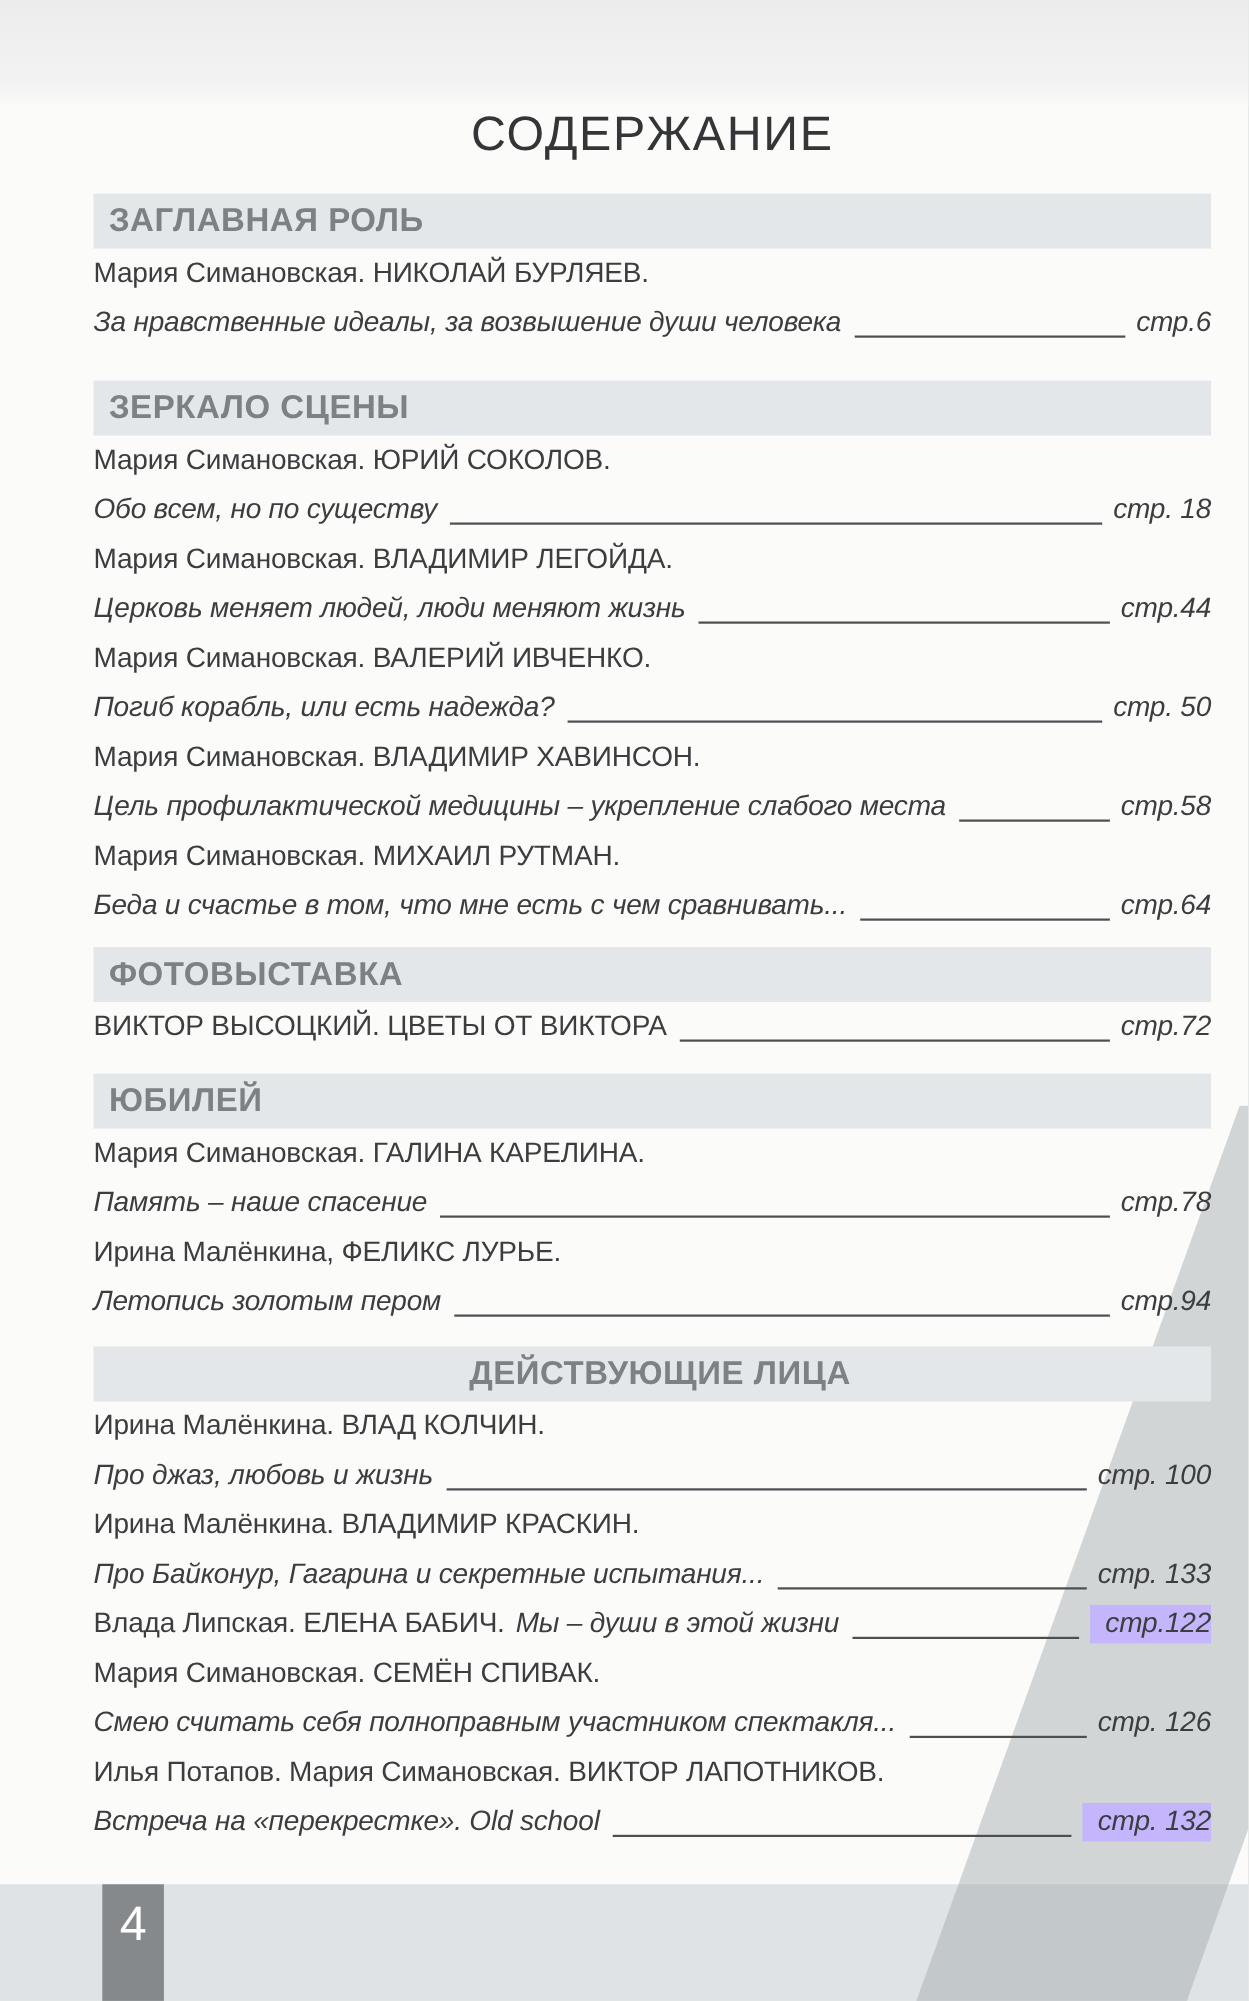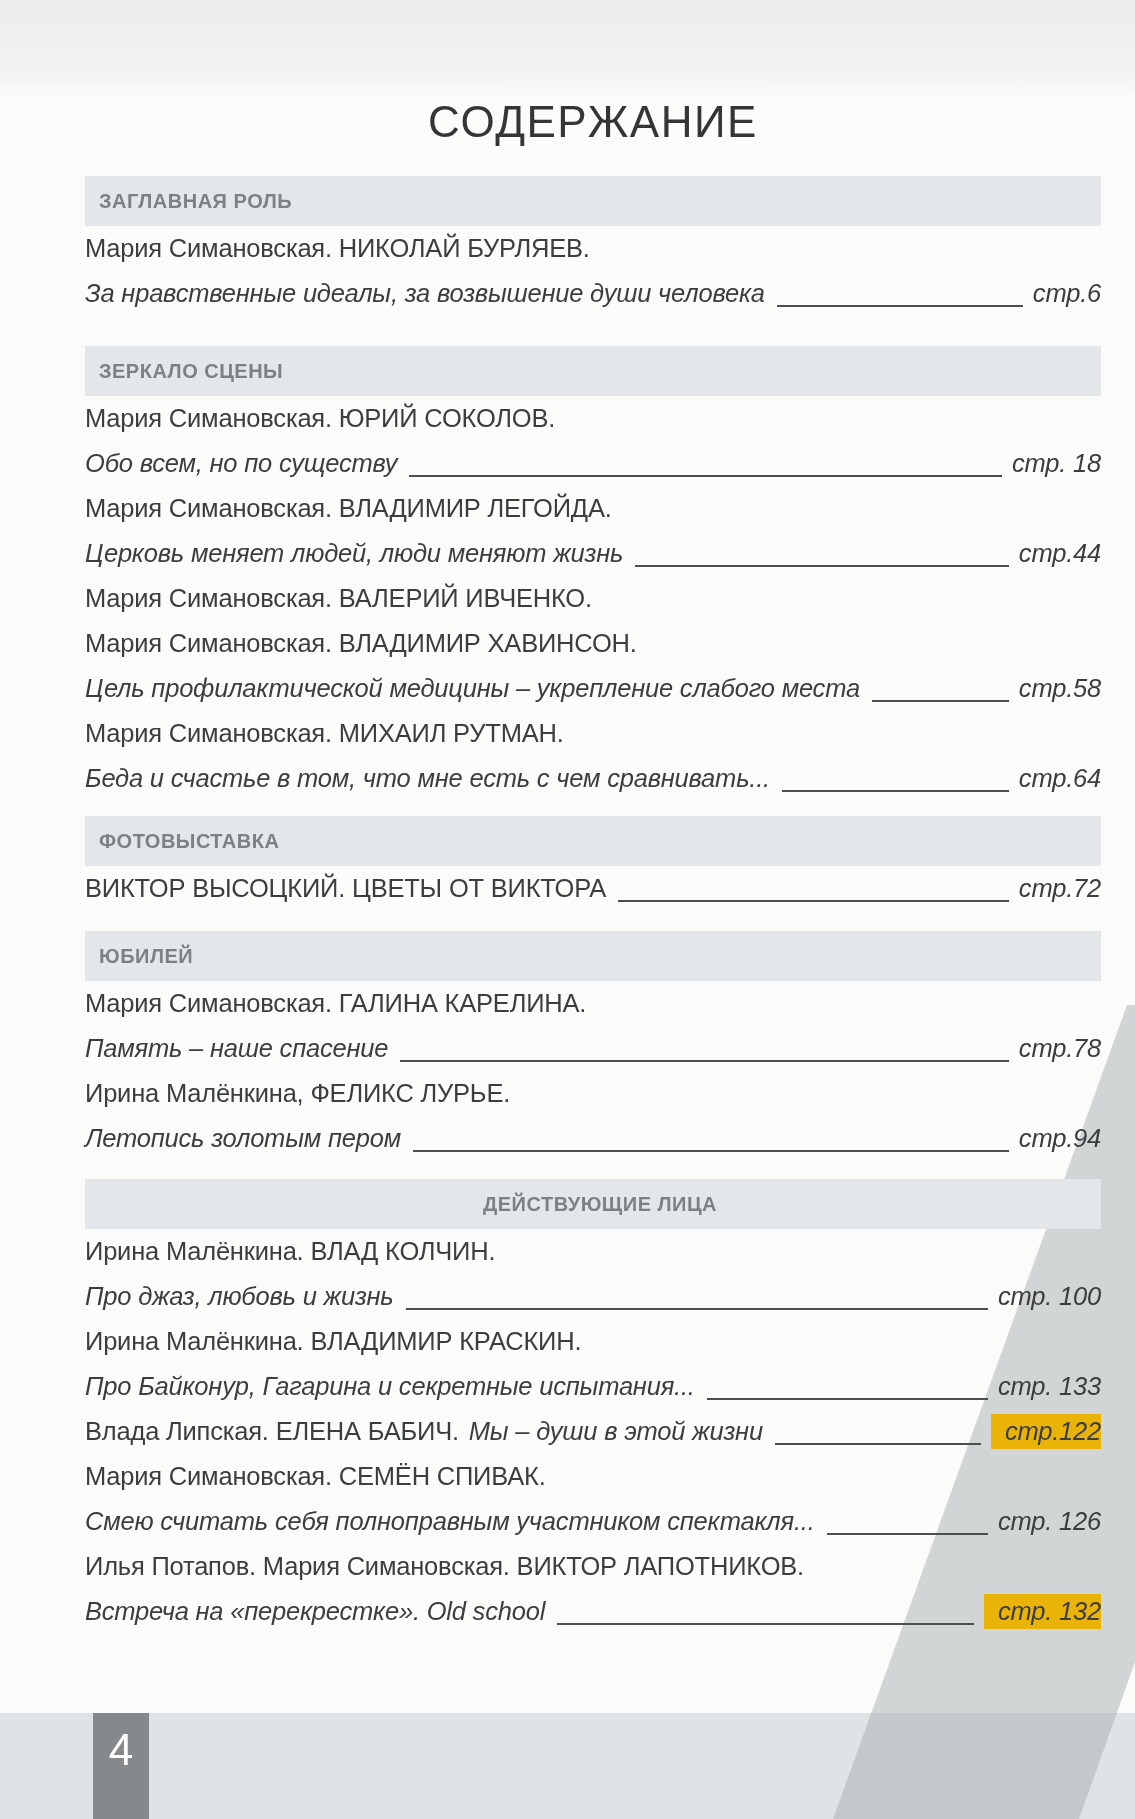--- a/index.html
+++ b/index.html
@@ -42,40 +42,40 @@
   .doc-title{
     margin-top:96px;height:52px;line-height:52px;
     text-align:center;font-size:44px;letter-spacing:1.5px;
     color:#333537;font-weight:400;
   }
   .bar{
     height:50px;background:#e3e7e9;display:flex;align-items:center;
     padding-left:14px;box-sizing:border-box;
   }
   .bar .bar-label{
-    font-weight:bold;font-size:20px;color:#7d8184;letter-spacing:0.5px;
+    font-weight:bold;font-size:30px;color:#7d8184;letter-spacing:0.5px;
   }
   .mt28{margin-top:28px;} .mt30{margin-top:30px;} .mt15{margin-top:15px;}
   .mt20{margin-top:20px;} .mt18{margin-top:18px;justify-content:center;}
   .row{
     height:45px;display:flex;align-items:center;font-size:25.5px;
     letter-spacing:-0.2px;white-space:nowrap;
   }
   .row .it{font-style:italic;text-align:center;}
   .row .up{font-style:normal;}
   .row .up.pad{padding-right:10px;}
   .leader{
     flex:1 1 auto;align-self:flex-end;height:0;
     border-bottom:2px solid #4c4e50;
     margin:0 10px 9px 12px;min-width:30px;
   }
   .page-ref{
     font-style:italic;font-size:25.5px;color:#3b3d3f;
   }
-  .page-ref.pw{background:#eab308;padding:3px 0 3px 14px;}
+  .page-ref.pw{background:#c4b5fd;padding:3px 0 3px 14px;}
 </style>
 </head>
 <body>
 
 <div class="top-scan-band"></div>
 <div class="footer-band"></div>
 <div class="diag-stripe"></div>
 
 <div class="pagenum-box">
   <span class="num">4</span>
@@ -113,20 +113,25 @@
   </div>
   <div class="row">
     <span class="it">Церковь меняет людей, люди меняют жизнь</span>
     <span class="leader"></span>
     <span class="page-ref">стр.44</span>
   </div>
   <div class="row">
     <span class="up">Мария Симановская. ВАЛЕРИЙ ИВЧЕНКО.</span>
   </div>
   <div class="row">
+    <span class="it">Погиб корабль, или есть надежда?</span>
+    <span class="leader"></span>
+    <span class="page-ref">стр. 50</span>
+  </div>
+  <div class="row">
     <span class="up">Мария Симановская. ВЛАДИМИР ХАВИНСОН.</span>
   </div>
   <div class="row">
     <span class="it">Цель профилактической медицины – укрепление слабого места</span>
     <span class="leader"></span>
     <span class="page-ref">стр.58</span>
   </div>
   <div class="row">
     <span class="up">Мария Симановская. МИХАИЛ РУТМАН.</span>
   </div>

